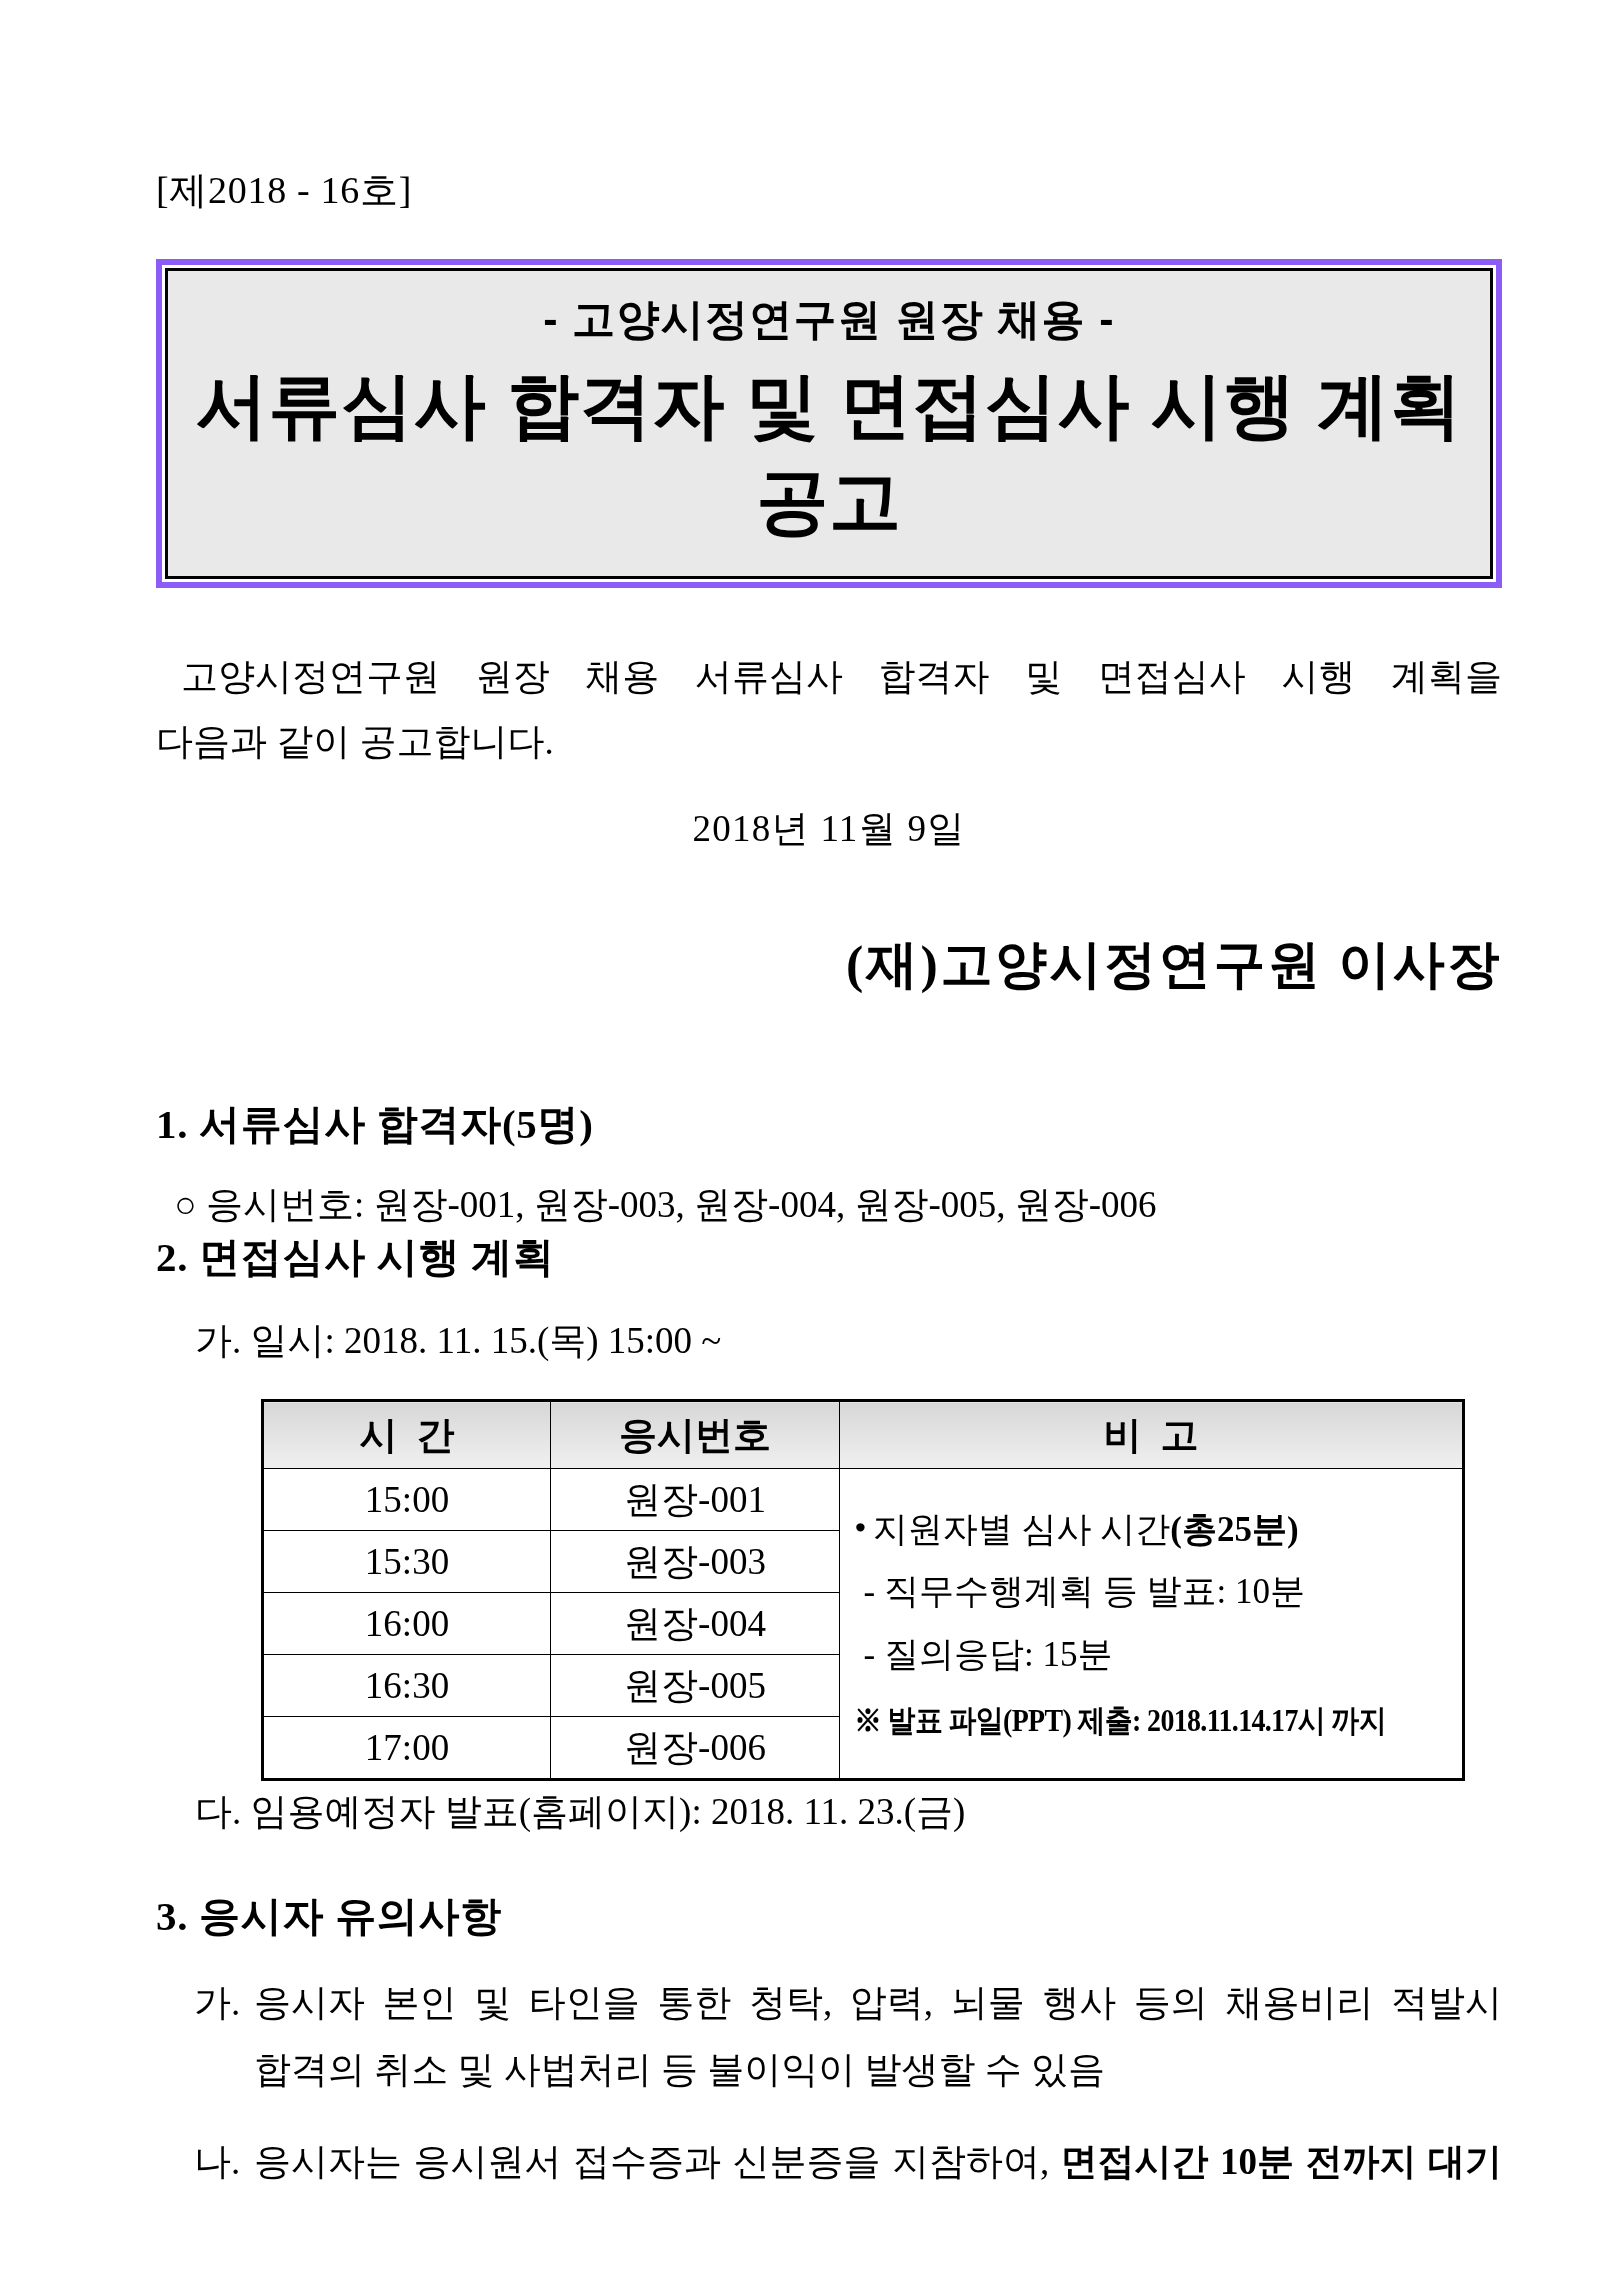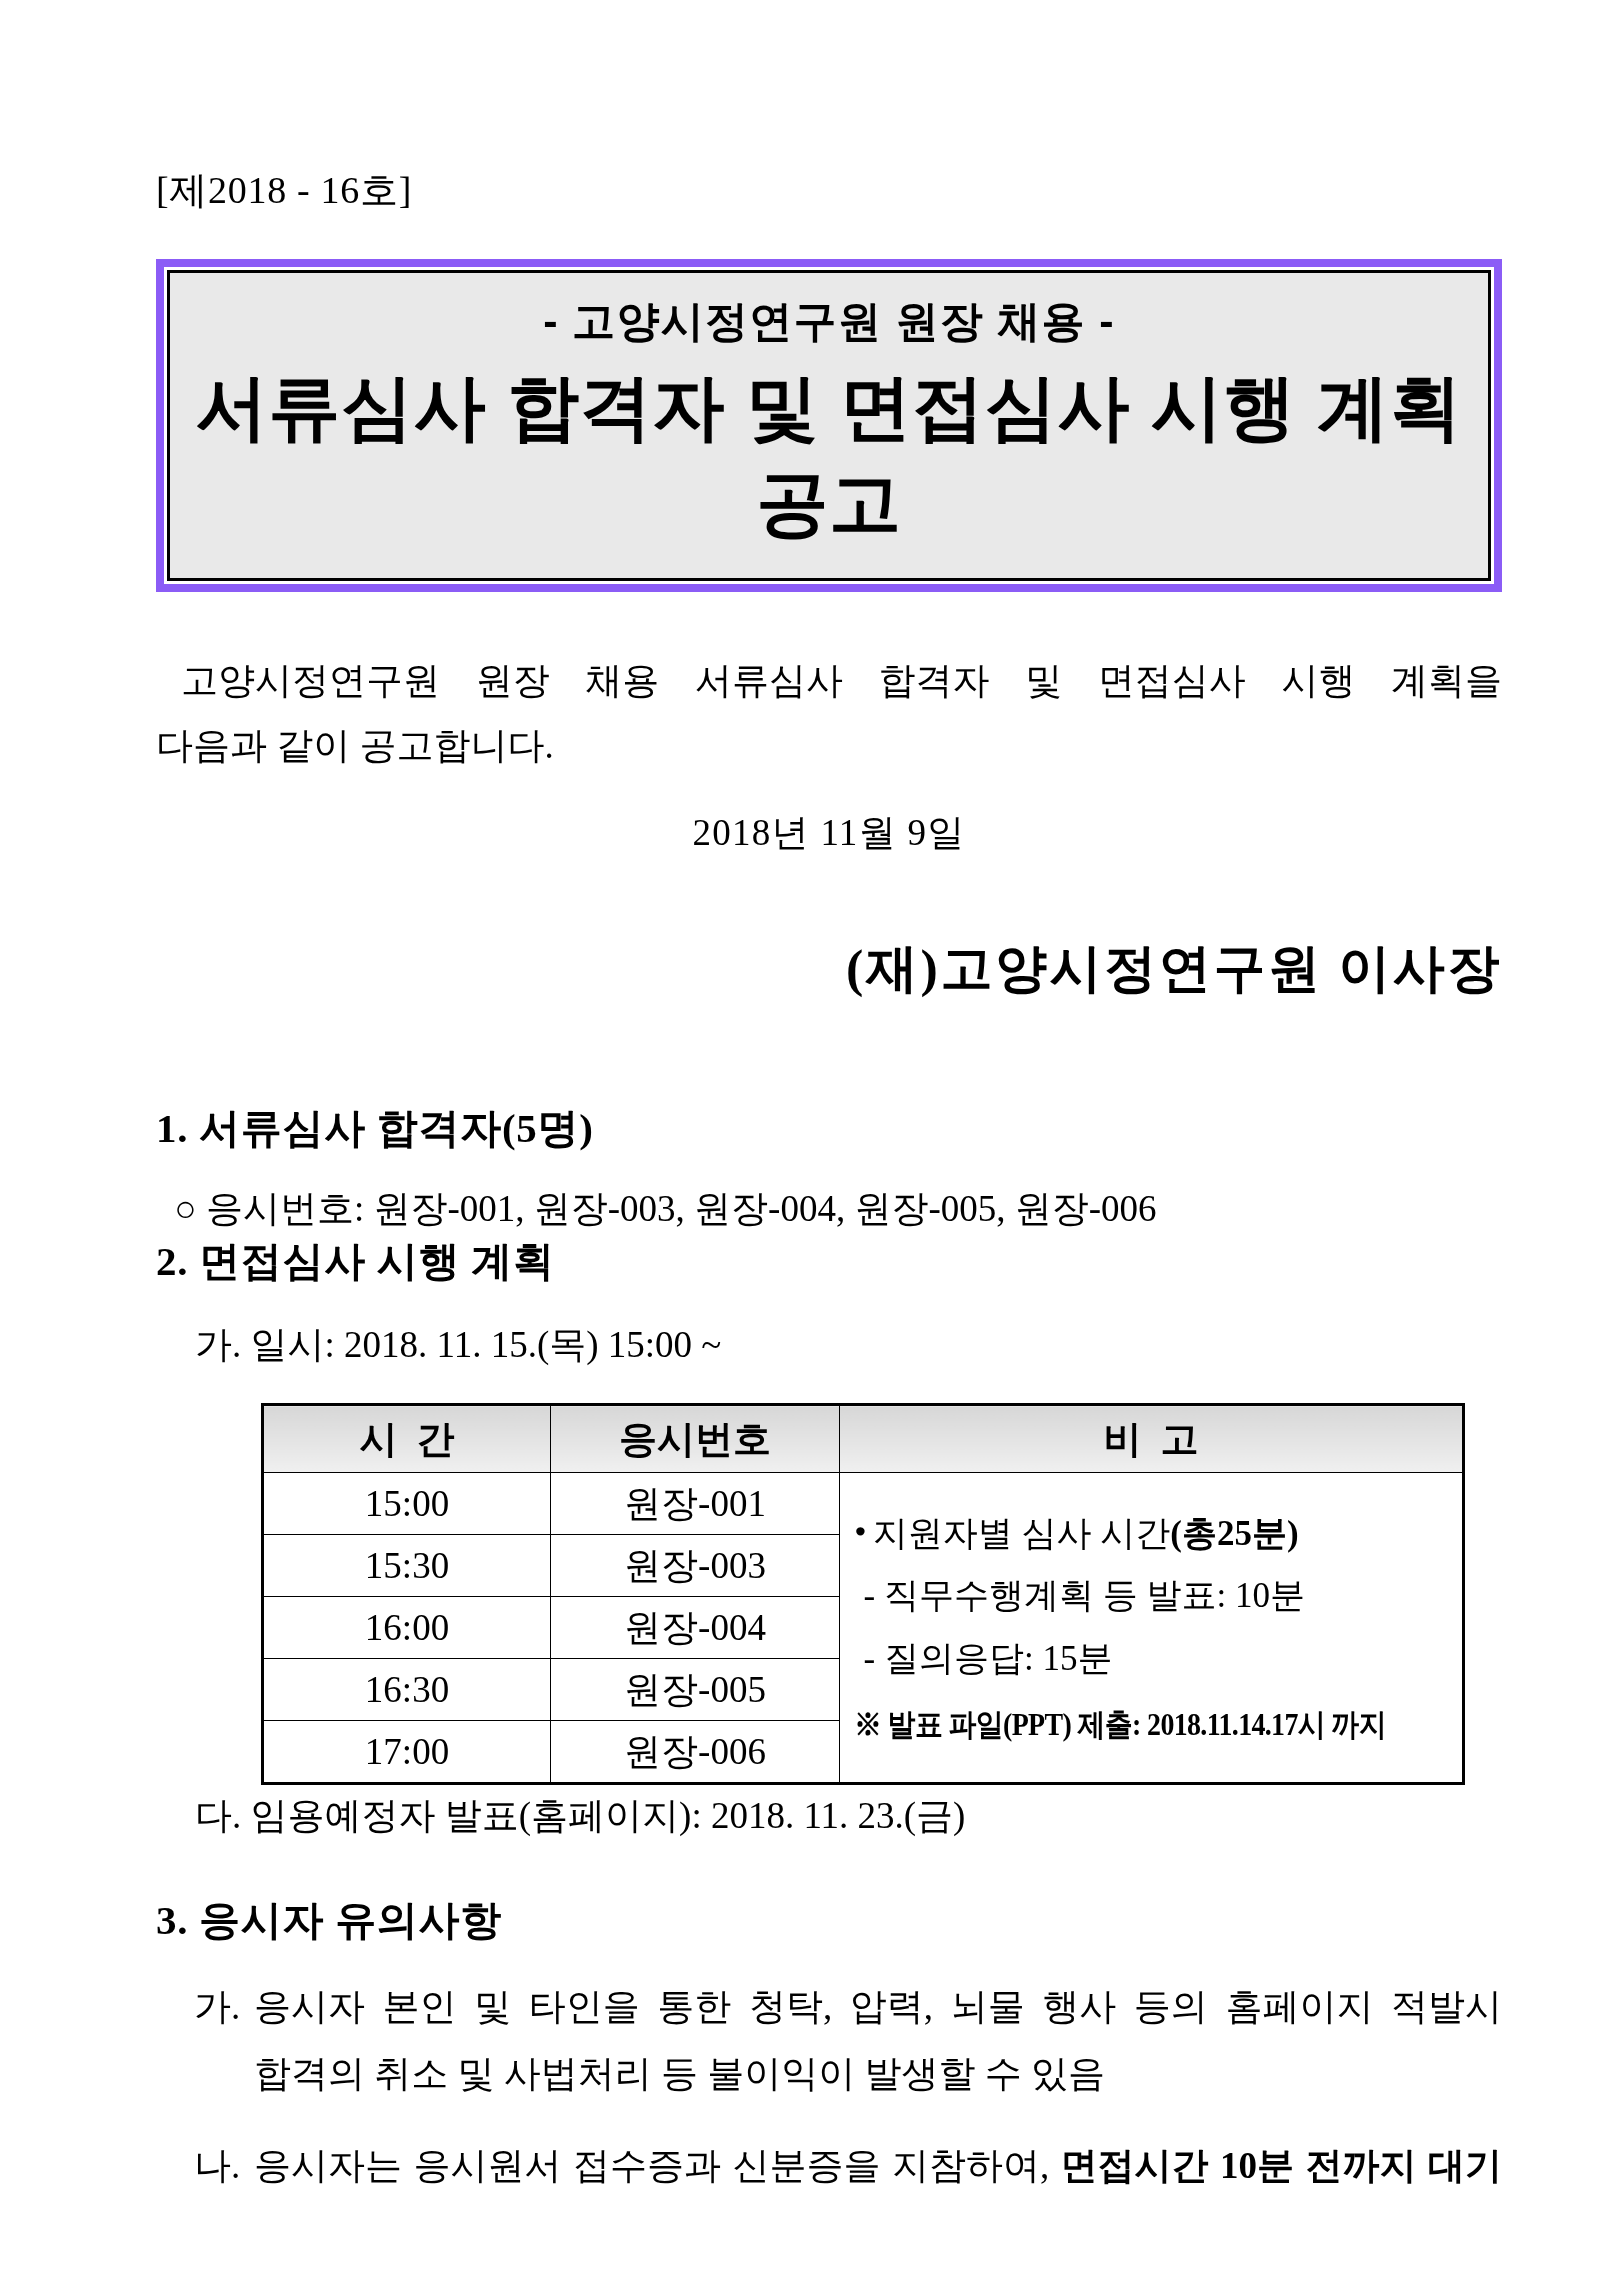--- a/index.html
+++ b/index.html
@@ -10,21 +10,21 @@
   }
   .page {
     box-sizing:border-box;
     width:1567px; height:2295px;
     padding:165px 65px 0 156px;
     overflow:hidden;
     background:#ffffff;
   }
   .doc-number { font-size:38px; letter-spacing:0.7px; }
 
-  .title-outer { margin-top:43px; border:8px solid #8b5cf6; padding:3.3px; }
+  .title-outer { margin-top:43px; border:6px solid #8b5cf6; padding:3.3px; }
   .title-inner {
     border:3.9px solid #000; background:#e9e9e9;
     text-align:center; padding:19.6px 6.5px 26px;
   }
   .title-line1 {
     font-family:"Liberation Sans","DejaVu Sans",sans-serif;
     font-weight:900; font-size:43px; letter-spacing:1.3px;
   }
   .title-line2 {
     font-family:"Liberation Sans","DejaVu Sans",sans-serif;
@@ -153,21 +153,21 @@
     </tbody>
   </table>
 
   <div class="sub-item">다. 임용예정자 발표(홈페이지): 2018. 11. 23.(금)</div>
 
   <div class="sec-heading h3">3. 응시자 유의사항</div>
 
   <div class="notice-item">
     <div class="notice-label">가.</div>
     <div class="notice-body">
-      <div class="just">응시자 본인 및 타인을 통한 청탁, 압력, 뇌물 행사 등의 홈페이지 적발시</div>
+      <div class="just">응시자 본인 및 타인을 통한 청탁, 압력, 뇌물 행사 등의 채용비리 적발시</div>
       <div>합격의 취소 및 사법처리 등 불이익이 발생할 수 있음</div>
     </div>
   </div>
 
   <div class="notice-item">
     <div class="notice-label">나.</div>
     <div class="notice-body">
       <div class="just"><span>응시자는 응시원서 접수증과 신분증을 지참하여, </span><span class="bold">면접시간 10분 전까지 대기</span></div>
       <div></div>
     </div>

